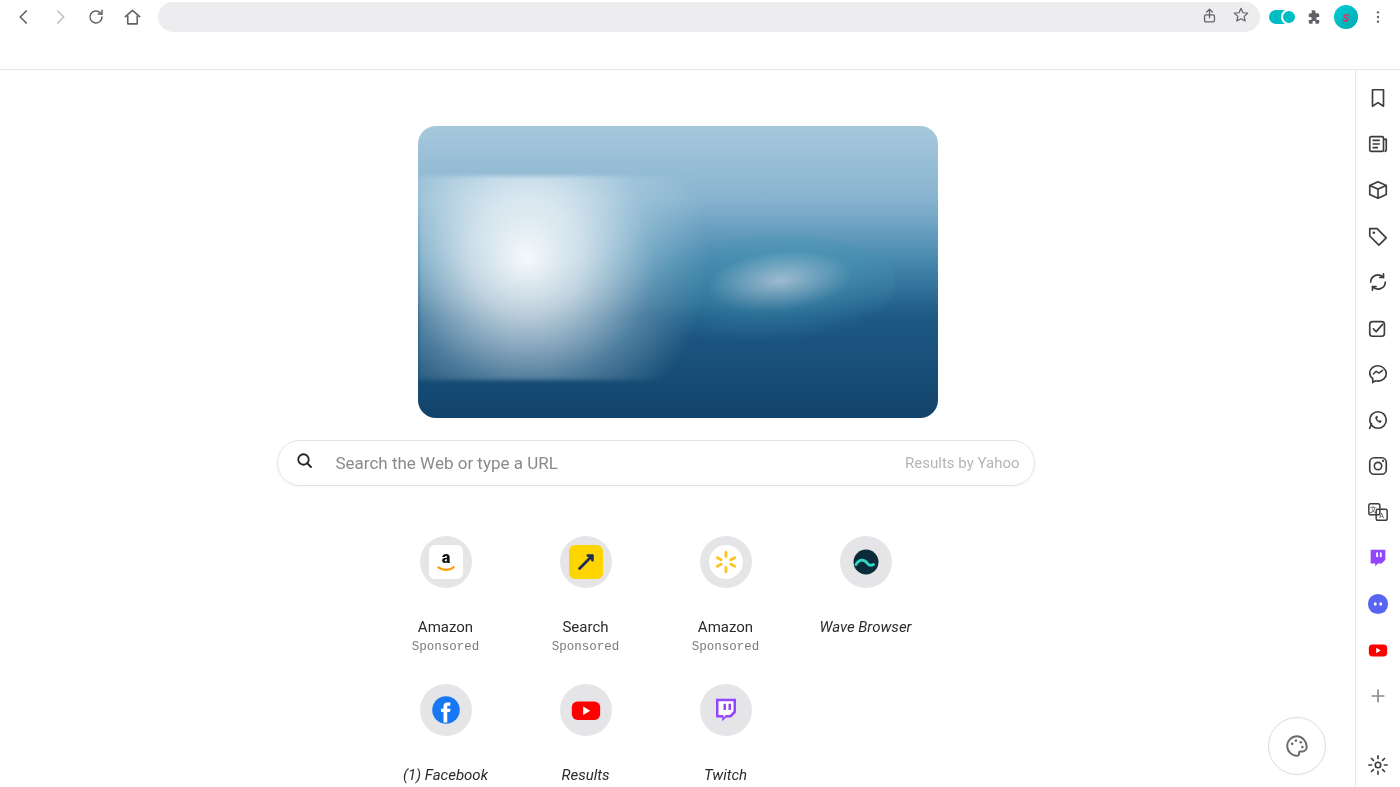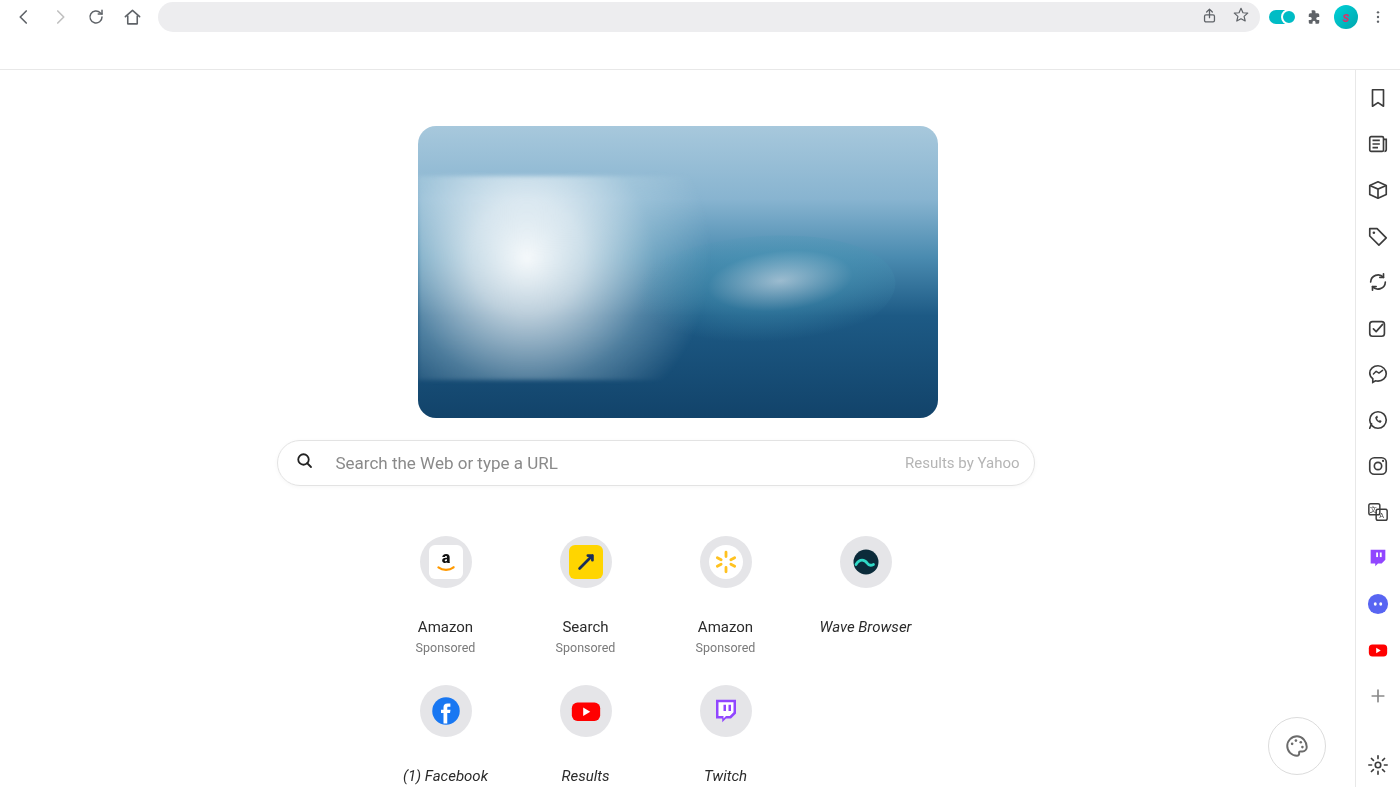--- a/index.html
+++ b/index.html
@@ -29,21 +29,21 @@
   .searchbar { margin-top: 22px; width: 758px; height: 46px; border: 1px solid #e3e3e3; border-radius: 23px; display: flex; align-items: center; padding: 0 14px 0 18px; box-shadow: 0 1px 4px rgba(0,0,0,.04); margin-left:-44px;}
   .searchbar .sicon { color: #333; }
   .searchbar input { flex: 1; border: none; outline: none; font-size: 17px; margin-left: 22px; color: #333; }
   .searchbar input::placeholder { color: #8a8a8a; }
   .searchbar .provider { font-size: 15px; color: #b5b5b5; }
 
   .shortcuts { margin-top: 50px; display: grid; grid-template-columns: repeat(4, 140px); column-gap: 0; row-gap: 30px; margin-left:-44px;}
   .sc { display: flex; flex-direction: column; align-items: center; cursor: pointer; position: relative; }
   .sc .circle { width: 52px; height: 52px; border-radius: 50%; background: #e5e5e8; display: flex; align-items: center; justify-content: center; }
   .sc .label { margin-top: 30px; font-size: 15px; color: #2b2b2b; }
-  .sc .sub { margin-top: 4px; font-size: 12.5px; color: #7a7a7a; }
+  .sc .sub { margin-top: 4px; font-size: 12.5px; color: #7a7a7a; font-family: Liberation Mono, monospace; }
   .sc .row2label { margin-top: 30px; font-style: italic; }
   .sc-menu { position:absolute; top:-6px; right:4px; color:#5f6368; }
 
   .inner-icon { width: 34px; height: 34px; border-radius: 8px; display: flex; align-items: center; justify-content: center; font-weight: bold; color: #fff; font-size: 16px; }
 
   
   .rail { position: absolute; top: 36px; right: 0; width: 45px; bottom: 0; border-left: 1px solid #e8e8e8; display: flex; flex-direction: column; align-items: center; padding-top: 14px; gap: 18px; }
   .rail-item { width: 28px; height: 28px; display: flex; align-items: center; justify-content: center; color: #444; cursor: pointer; }
   .rail-spacer { flex: 1; }
 

